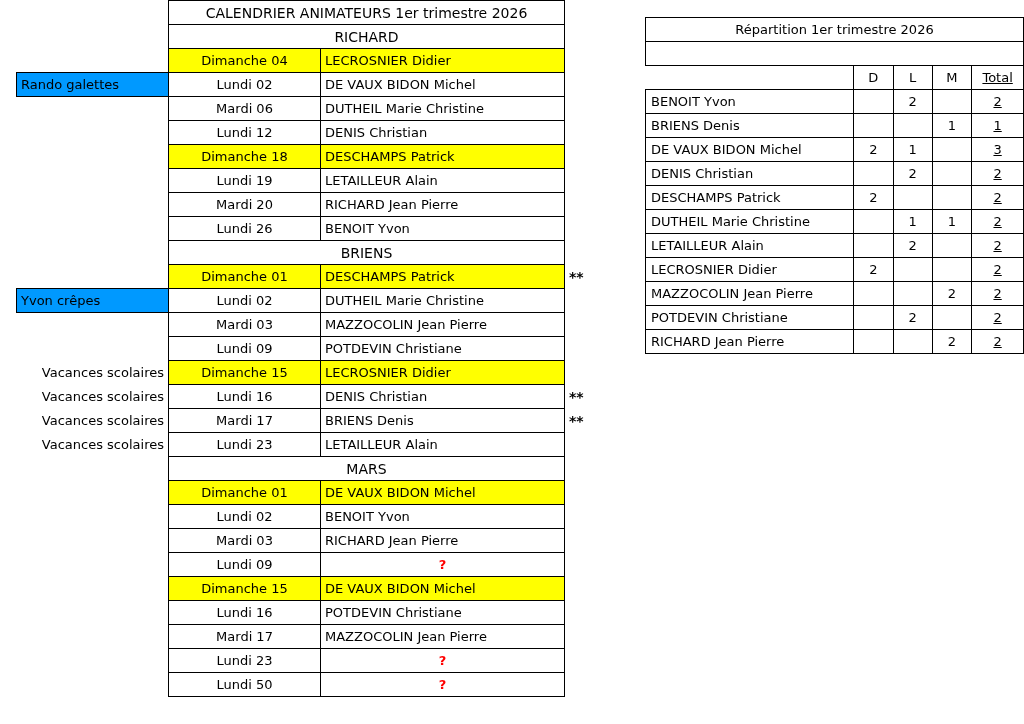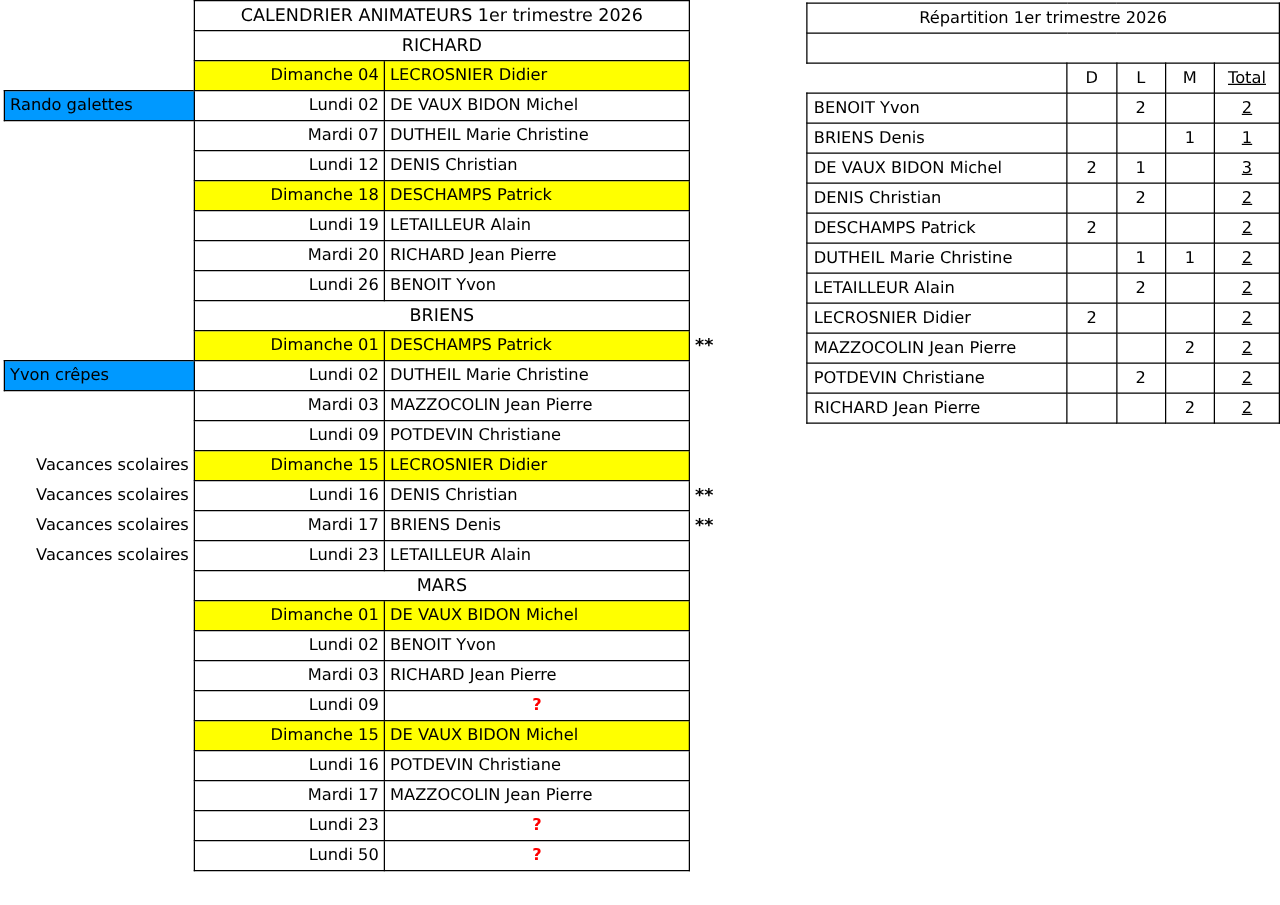--- a/index.html
+++ b/index.html
@@ -18,21 +18,21 @@
   }
   .page {
     position: relative;
     width: 1024px;
     height: 724px;
   }
 
   
   .calendar {
     position: absolute;
-    left: 3px;
+    left: 16px;
     top: 0px;
     width: 556px;
   }
   table.cal {
     border-collapse: collapse;
     table-layout: fixed;
     width: 556px;
   }
   table.cal td {
     height: 23px;
@@ -87,27 +87,27 @@
     font-weight: bold;
     font-size: 14px;
     padding-left: 4px;
   }
   .qmark {
     color: #ff0000;
     font-weight: bold;
     text-align: center;
   }
   .name-cell { text-align: left; }
-  .date-cell { text-align: right; }
+  .date-cell { text-align: center; }
 
   
   .repart {
     position: absolute;
     left: 645px;
-    top: 2px;
+    top: 17px;
   }
   table.rep {
     border-collapse: collapse;
     table-layout: fixed;
   }
   table.rep td, table.rep th {
     border: 1px solid #000000;
     height: 23px;
     padding: 0 5px;
     font-weight: normal;
@@ -164,21 +164,21 @@
             <td class="star-cell"></td>
           </tr>
           <tr>
             <td class="note-blue">Rando galettes</td>
             <td class="bx date-cell">Lundi 02</td>
             <td class="bx name-cell">DE VAUX BIDON Michel</td>
             <td class="star-cell"></td>
           </tr>
           <tr>
             <td class="note-cell"></td>
-            <td class="bx date-cell">Mardi 07</td>
+            <td class="bx date-cell">Mardi 06</td>
             <td class="bx name-cell">DUTHEIL Marie Christine</td>
             <td class="star-cell"></td>
           </tr>
           <tr>
             <td class="note-cell"></td>
             <td class="bx date-cell">Lundi 12</td>
             <td class="bx name-cell">DENIS Christian</td>
             <td class="star-cell"></td>
           </tr>
           <tr>

